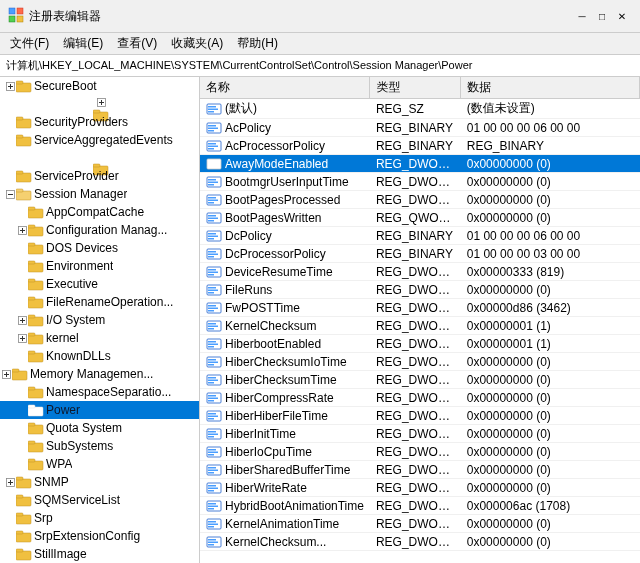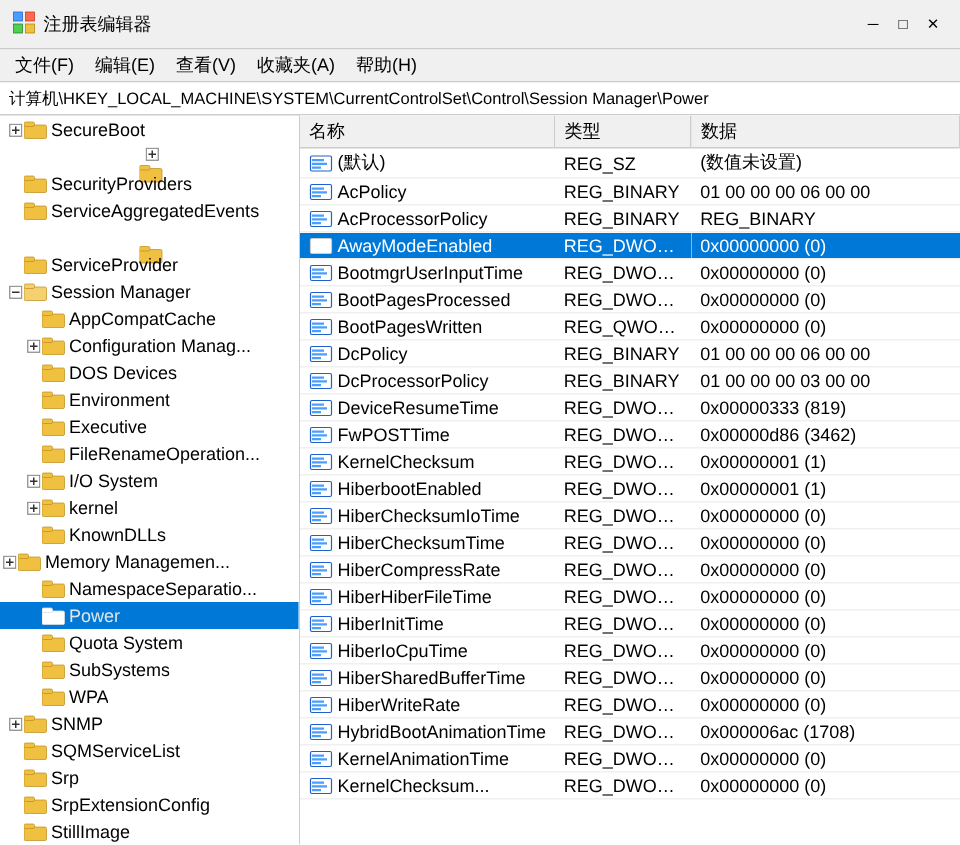--- a/index.html
+++ b/index.html
@@ -67,21 +67,21 @@
     }
     .tree-item {
       display: flex;
       align-items: center;
       padding: 1px 0;
       cursor: pointer;
       white-space: nowrap;
       font-size: 12px;
       height: 18px;
     }
-    .tree-item.selected { background: #0078d7; color: #e5e5e5; }
+    .tree-item.selected { background: #0078d7; color: #0f172a; }
     .tree-expand {
       width: 12px;
       height: 12px;
       display: inline-flex;
       align-items: center;
       justify-content: center;
       font-size: 8px;
       cursor: pointer;
       flex-shrink: 0;
     }
@@ -708,20 +708,37 @@
             <td class="col-name">
               <div class="name-cell">
                 <span class="reg-icon">
                   <svg width="16" height="14" viewBox="0 0 16 14">
     <rect x="1" y="2" width="14" height="10" rx="1" fill="white" stroke="#2060cc" stroke-width="0.8"></rect>
     <rect x="2" y="4" width="8" height="1.5" fill="#4a9eff"></rect>
     <rect x="2" y="6.5" width="10" height="1.5" fill="#4a9eff"></rect>
     <rect x="2" y="9" width="6" height="1.5" fill="#4a9eff"></rect>
   </svg>
                 </span>
+                <span>FileRuns</span>
+              </div>
+            </td>
+            <td class="col-type">REG_DWORD</td>
+            <td class="col-data">0x00000000 (0)</td>
+          </tr>
+          <tr>
+            <td class="col-name">
+              <div class="name-cell">
+                <span class="reg-icon">
+                  <svg width="16" height="14" viewBox="0 0 16 14">
+    <rect x="1" y="2" width="14" height="10" rx="1" fill="white" stroke="#2060cc" stroke-width="0.8"></rect>
+    <rect x="2" y="4" width="8" height="1.5" fill="#4a9eff"></rect>
+    <rect x="2" y="6.5" width="10" height="1.5" fill="#4a9eff"></rect>
+    <rect x="2" y="9" width="6" height="1.5" fill="#4a9eff"></rect>
+  </svg>
+                </span>
                 <span>FwPOSTTime</span>
               </div>
             </td>
             <td class="col-type">REG_DWORD</td>
             <td class="col-data">0x00000d86 (3462)</td>
           </tr>
           <tr>
             <td class="col-name">
               <div class="name-cell">
                 <span class="reg-icon">

